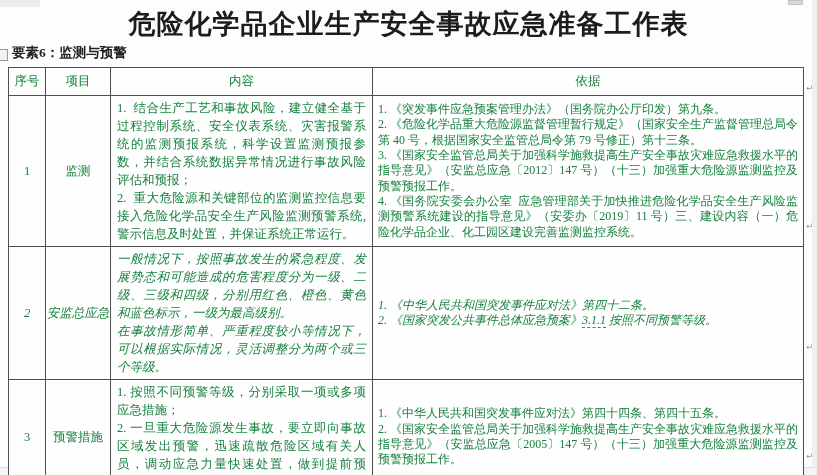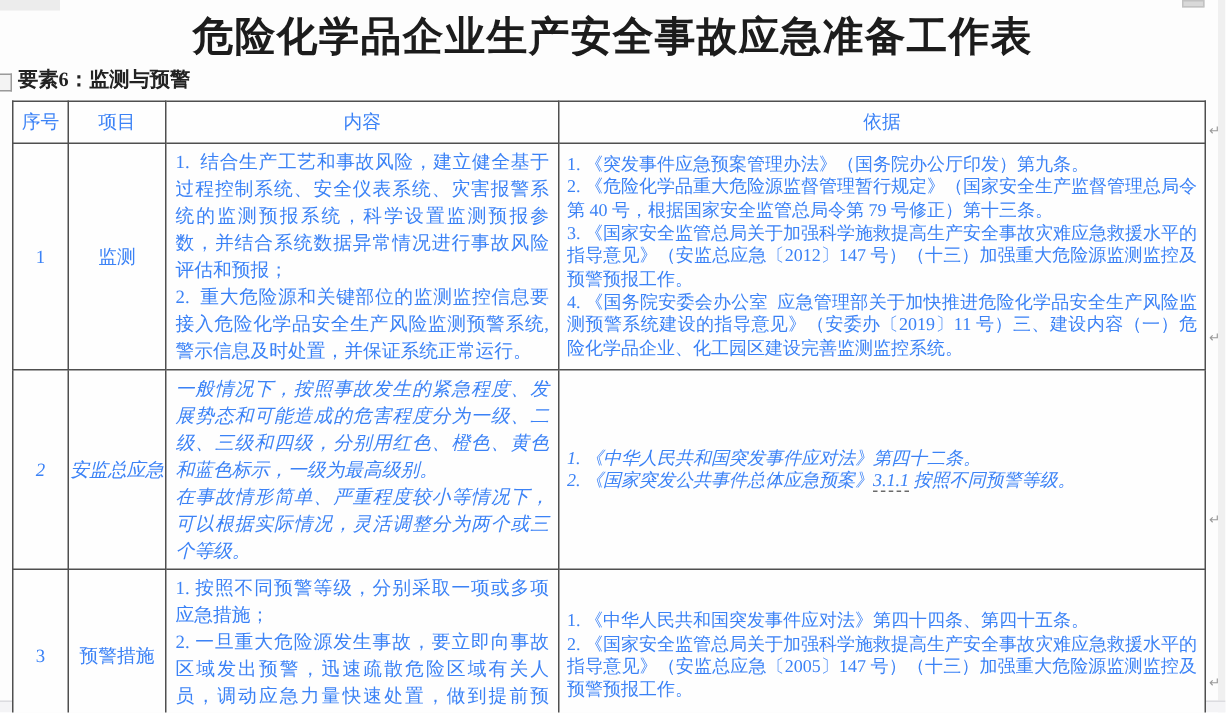--- a/index.html
+++ b/index.html
@@ -57,21 +57,21 @@
     position: absolute; left: 8px; top: 67px;
     border-collapse: collapse;
     table-layout: fixed;
     width: 795px;
     background: #fefefe;
   }
   table.work-table td {
     border: 1px solid #4f4f4f;
     vertical-align: middle;
     font-size: 12.5px;
-    color: #3b82f6;
+    color: #15803d;
   }
   td.c-center { text-align: center; }
   td.c-content { padding: 3px 6px; }
   td.c-basis   { padding: 3px 5px; }
   .hdr td { height: 28px; font-size: 13px; text-align: center; color: #333; }
   tr.r1 td { height: 137px; }
   tr.r2 td { height: 120px; font-style: italic; }
   tr.r3 td { height: 110px; }
   .c-content p {
     line-height: 18px;

